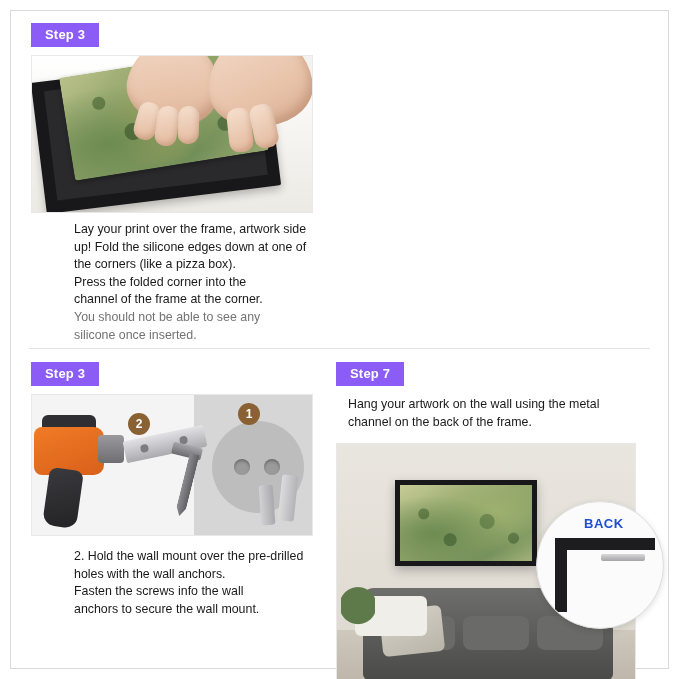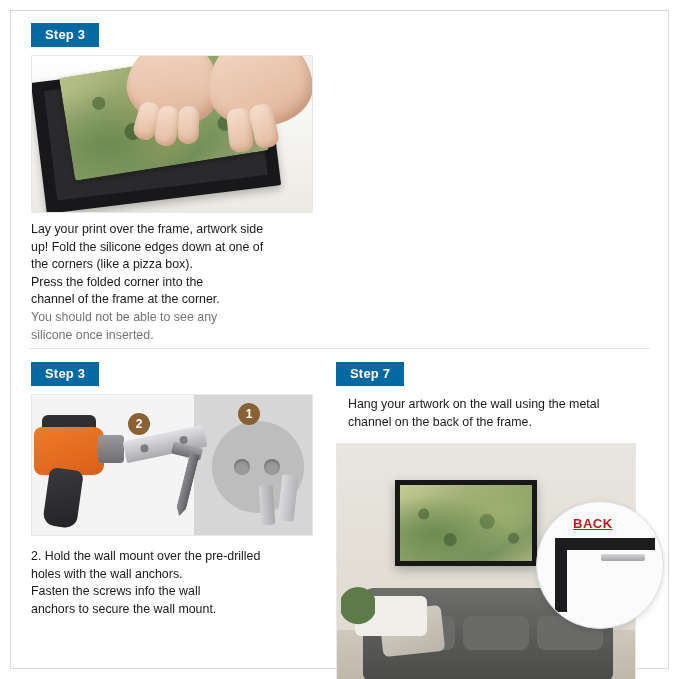--- a/index.html
+++ b/index.html
@@ -26,21 +26,21 @@
     width: 100%;
     height: 100%;
     box-sizing: border-box;
     border: 1px solid #d9d9d9;
     background: #fff;
   }
 
   
   .step-badge {
     display: inline-block;
-    background: #0369a1;
+    background: #8b5cf6;
     color: #ffffff;
     font-size: 13px;
     font-weight: bold;
     letter-spacing: .2px;
     padding: 5px 14px 6px 14px;
     line-height: 1;
   }
 
   
   .row-top {
@@ -77,21 +77,21 @@
   .caption {
     font-size: 12.4px;
     line-height: 1.42;
     color: #1a1a1a;
     margin: 12px;
     white-space: pre-line;
   }
   .caption.warn {
     color: #737373;
   }
-  .cap-block { margin-top: 8px; }
+  .cap-block { margin-top: 8px; margin-left: 43px; }
   .cap-block p { margin: 0 0 0 0; }
 
   
   .photo {
     position: relative;
     overflow: hidden;
     background: #efefef;
     border: 1px solid #e8e8e8;
     box-sizing: border-box;
   }
@@ -379,26 +379,25 @@
     right: -8px; top: 58px;
     width: 126px; height: 126px;
     border-radius: 50%;
     background: #fbfbfb;
     border: 1px solid #dedede;
     box-shadow: 0 2px 6px rgba(0,0,0,.12);
     overflow: hidden;
   }
   .callout .back-label {
     position: absolute;
-    left: 36px; top: 14px;
+    left: 47px; top: 14px;
     font-size: 13px;
     font-weight: bold;
     letter-spacing: .5px;
-    color: #b91c1c;
-    text-decoration: underline;
+    color: #1d4ed8;
   }
   .callout .back-frame-v {
     position: absolute;
     left: 18px; top: 36px; width: 12px; height: 74px;
     background: #1d1d1f;
   }
   .callout .back-frame-h {
     position: absolute;
     left: 18px; top: 36px; width: 100px; height: 12px;
     background: #1d1d1f;

